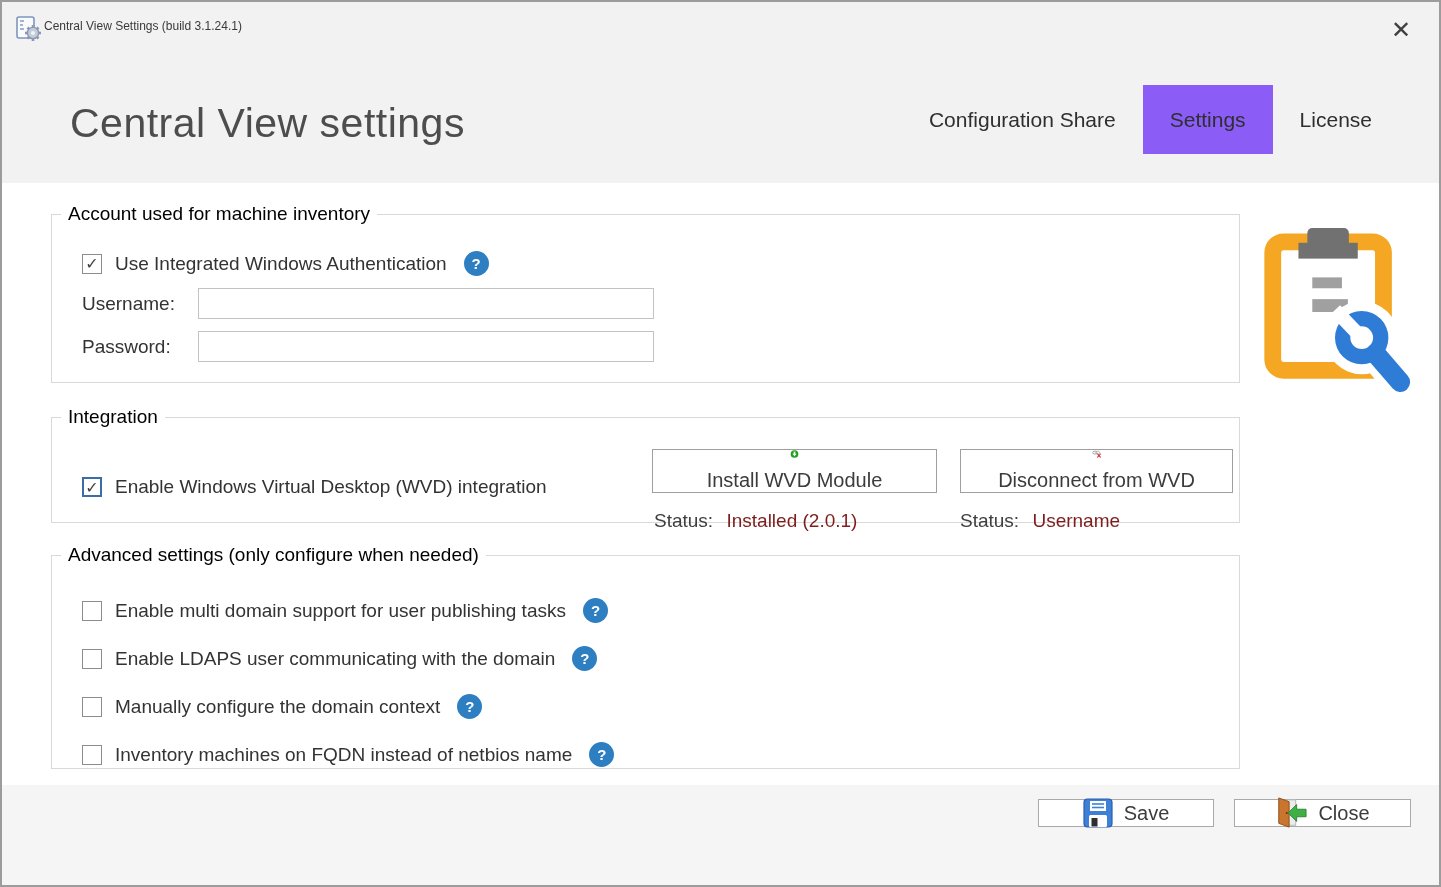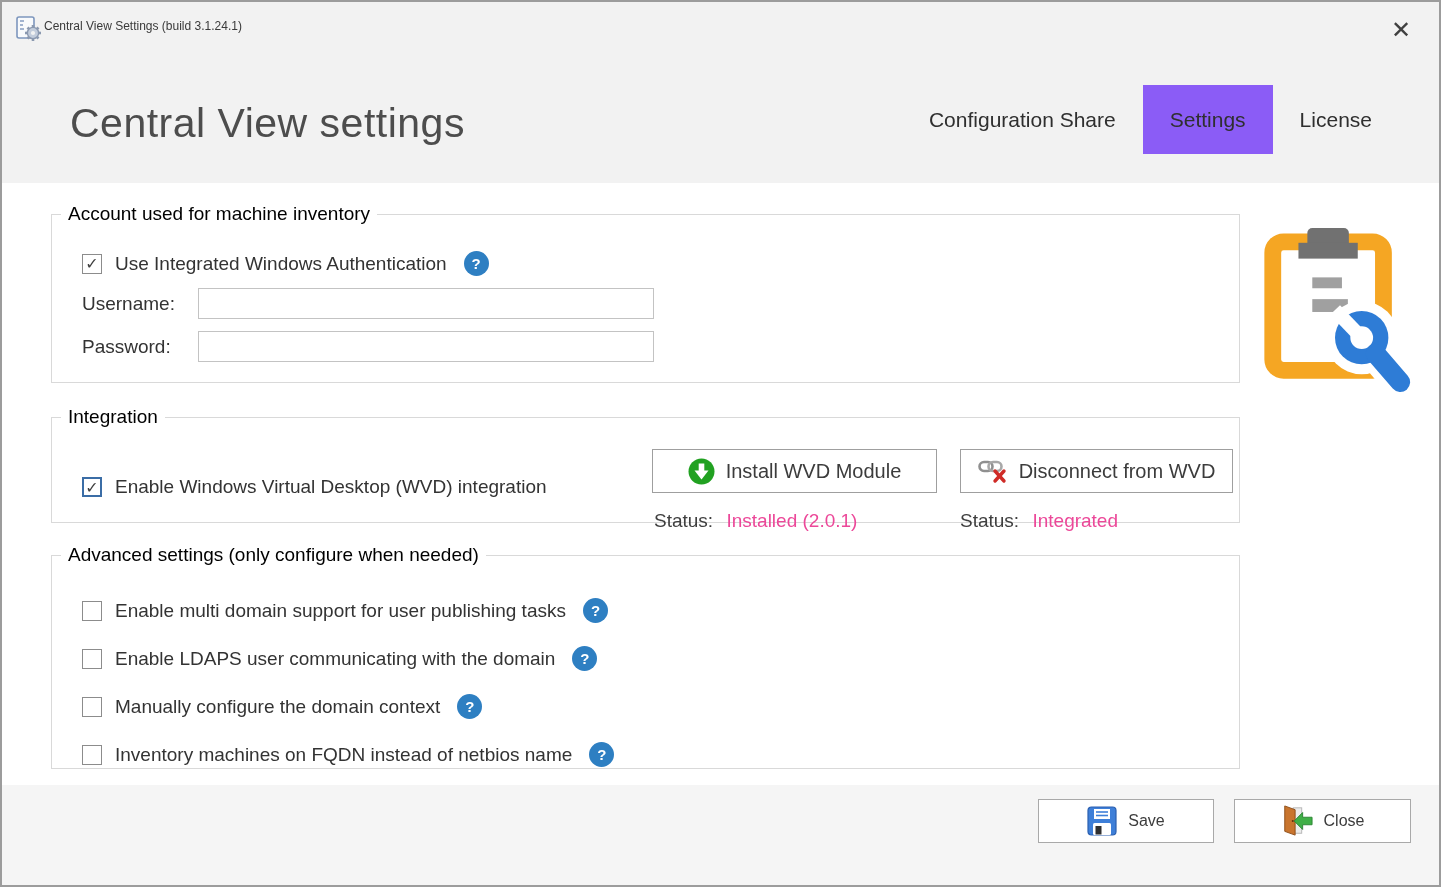--- a/index.html
+++ b/index.html
@@ -34,34 +34,34 @@
     font-size:15px; font-weight:bold; display:flex; align-items:center; justify-content:center;
     flex:0 0 auto; cursor:pointer; margin-left:4px; }
   
   .iwa-row { margin-top:26px; }
   .field-row { display:flex; align-items:center; margin-left:30px; margin-top:12px; }
   .field-label { width:116px; font-size:19px; color:#333; }
   .field-input { width:456px; height:31px; border:1px solid #c3c3c3; background:#fff; font-size:17px; padding:0 7px; outline:none; }
   
   .wvd-row { position:absolute; left:0; top:48px; }
   .int-btn { position:absolute; top:21px; height:44px; background:#fff; border:1px solid #9f9f9f;
-    display:flex; align-items:center; justify-content:center; gap:11px; font-size:20px; color:#3c3c3c; cursor:pointer; }
+    display:flex; align-items:center; justify-content:center; gap:11px; font-size:20px; color:#3c3c3c; cursor:pointer;flex-direction:column; }
   #btn-install { left:600px; width:285px; }
   #btn-disconnect { left:908px; width:273px; }
   .status-line { position:absolute; top:82px; font-size:19px; color:#3f3f3f; white-space:nowrap; }
   #status-install { left:602px; }
   #status-disconnect { left:908px; }
-  .status-value { color:#ec4899; margin-left:8px;margin-top:12px; }
+  .status-value { color:#7f1d1d; margin-left:8px;margin-top:12px; }
   
   .adv-row { margin-top:21px; height:27px; }
   .adv-row:first-of-type { margin-top:31px; }
   
   .footer { position:absolute; left:0; top:783px; width:100%; height:100px; background:#f5f5f5; }
-  .footer-btn { position:absolute; top:14px; height:44px; background:#fff; border:1px solid #a9a9a9;
-    display:flex; align-items:center; justify-content:center; gap:11px; font-size:16px; color:#3c3c3c; cursor:pointer; }
+  .footer-btn { position:absolute; top:14px; height:28px; background:#fff; border:1px solid #a9a9a9;
+    display:flex; align-items:center; justify-content:center; gap:11px; font-size:20px; color:#3c3c3c; cursor:pointer; }
   #btn-save { left:1036px; width:176px; }
   #btn-close { left:1232px; width:177px; }
   
   .big-icon { position:absolute; left:1260px; top:224px; width:150px; height:168px; }
 </style>
 </head>
 <body>
 
 <div class="window">
 
@@ -153,21 +153,21 @@
         <line x1="26" y1="13" x2="17" y2="23" stroke="#cf2b27" stroke-width="3.4" stroke-linecap="round"></line>
       </svg>
       <span>Disconnect from WVD</span>
     </div>
     <div class="status-line" id="status-install">
       <span>Status:</span>
       <span class="status-value">Installed (2.0.1)</span>
     </div>
     <div class="status-line" id="status-disconnect">
       <span>Status:</span>
-      <span class="status-value">Integrated</span>
+      <span class="status-value">Username</span>
     </div>
   </fieldset>
 
   <fieldset id="group-advanced">
     <legend>Advanced settings (only configure when needed)</legend>
     <div class="check-row adv-row">
       <span class="checkbox"></span>
       <span class="check-label">Enable multi domain support for user publishing tasks</span>
       <span class="help-icon">
         <span>?</span>

